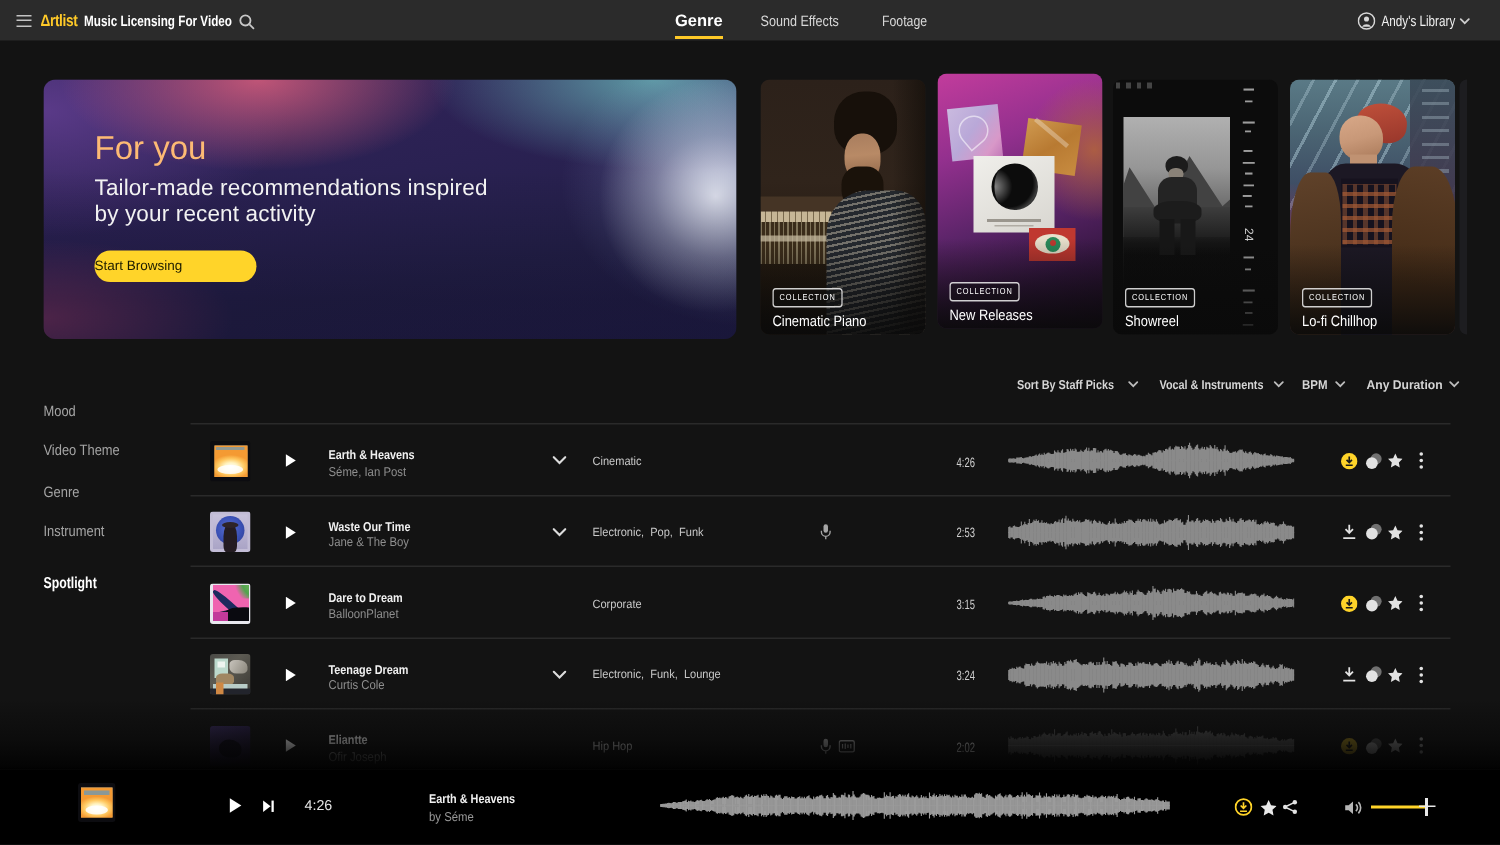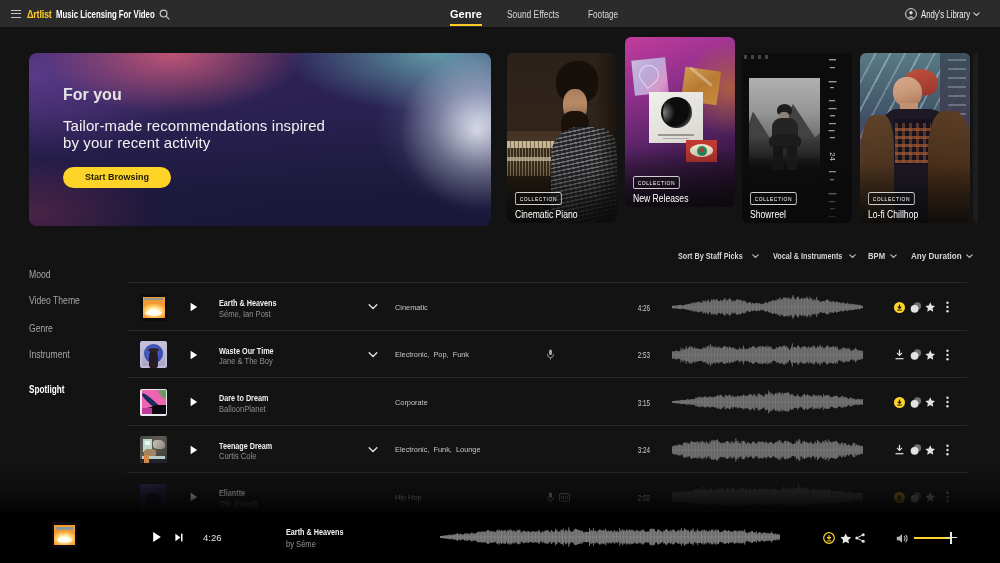--- a/index.html
+++ b/index.html
@@ -41,42 +41,42 @@
 <div style="position:absolute;left:29px;top:53px;width:462px;height:173px;border-radius:8px;overflow:hidden;background:
  radial-gradient(circle at 97% 45%, rgba(240,243,252,.9), rgba(235,240,250,.35) 9%, rgba(230,236,250,0) 17%),
  radial-gradient(ellipse 42% 85% at 102% 40%, rgba(150,170,215,.5), rgba(150,170,215,0) 65%),
  radial-gradient(ellipse 45% 48% at 88% 0%, #5d98a4, rgba(93,152,164,0) 72%),
  radial-gradient(ellipse 42% 52% at 31% 0%, #c05577, rgba(192,85,119,0) 68%),
  radial-gradient(ellipse 38% 42% at 0% 92%, rgba(170,62,105,.5), rgba(170,62,105,0) 72%),
  radial-gradient(ellipse 55% 75% at 0% 12%, #5a3a88, rgba(90,58,136,0) 65%),
  linear-gradient(170deg, #32245a 0%, #2a2152 40%, #232048 70%, #1f1d46 100%)">
 <div style="position:absolute;inset:0;background:linear-gradient(180deg,rgba(0,0,0,0) 35%,rgba(12,8,30,.30) 85%)"></div>
 </div>
-<div style="position:absolute;left:63px;top:86px;font-size:16px;font-weight:bold;color:#e5e5e5">For you</div>
+<div style="position:absolute;left:63px;top:86px;font-size:22px;font-weight:normal;color:#fdba74">For you</div>
 <div style="position:absolute;left:63px;top:117px;font-size:15px;color:#f2f2f2;line-height:17.3px;letter-spacing:.1px">Tailor-made recommendations inspired<br>by your recent activity</div>
-<div style="position:absolute;left:63px;top:166.5px;width:108px;height:21.5px;border-radius:11px;background:#ffd429;text-align:center;line-height:21.5px;font-size:9px;font-weight:bold;color:#1c1c00">Start Browsing</div>
+<div style="position:absolute;left:63px;top:166.5px;width:108px;height:21.5px;border-radius:11px;background:#ffd429;line-height:21.5px;font-size:9px;font-weight:normal;color:#1c1c00">Start Browsing</div>
 
 <div style="position:absolute;left:507px;top:53px;width:110px;height:170px;border-radius:6px;overflow:hidden">
 <div style="position:absolute;inset:0;background:linear-gradient(180deg,#2c211a 0%,#30241b 40%,#221811 75%,#191009 100%)"></div>
  <div style="position:absolute;left:0;top:78px;width:62px;height:10px;background:#453425"></div>
  <div style="position:absolute;left:0;top:88px;width:60px;height:7px;background:repeating-linear-gradient(90deg,#c6b696 0 3px,#7a6a4e 3px 4px)"></div>
  <div style="position:absolute;left:0;top:95px;width:58px;height:28px;background:repeating-linear-gradient(90deg,#7e7258 0 1px,#3a2c1a 1px 3px)"></div>
  <div style="position:absolute;left:0;top:104px;width:58px;height:4px;background:#c4b89e;opacity:.75"></div>
  <div style="position:absolute;left:0;top:123px;width:58px;height:47px;background:linear-gradient(180deg,#241a10,#17100a)"></div>
  <div style="position:absolute;left:49px;top:8px;width:42px;height:42px;background:#17100a;border-radius:48% 44% 40% 42%"></div>
  <div style="position:absolute;left:56px;top:36px;width:24px;height:32px;background:linear-gradient(175deg,#a87d5e 0%,#b88a66 45%,#8a6246 100%);border-radius:46% 46% 42% 46%"></div>
  <div style="position:absolute;left:54px;top:58px;width:28px;height:30px;background:#1a120a;border-radius:40% 40% 48% 48%"></div>
  <div style="position:absolute;left:44px;top:74px;width:66px;height:96px;background:repeating-linear-gradient(168deg,#72706a 0 1.5px,#24282e 1.5px 4px);border-radius:42% 30% 0 0/30% 22% 0 0"></div>
  <div style="position:absolute;left:44px;top:74px;width:66px;height:96px;background:radial-gradient(ellipse 80% 60% at 85% 90%,rgba(10,8,6,.55),rgba(10,8,6,0) 70%)"></div>
  <div style="position:absolute;left:88px;top:0;width:22px;height:170px;background:linear-gradient(90deg,rgba(18,12,8,0),rgba(14,10,6,.6))"></div>
 <div style="position:absolute;left:0;right:0;bottom:0;height:60px;background:linear-gradient(180deg,rgba(10,10,10,0),rgba(10,10,10,.9))"></div>
 <div style="position:absolute;left:8px;top:139px;padding:2.5px 4.5px;border:1px solid rgba(255,255,255,.8);border-radius:2.5px;font-size:5.8px;letter-spacing:0.7px;color:#fff;background:rgba(15,15,15,.4);transform:scaleX(0.85);transform-origin:0 0">COLLECTION</div>
 <div style="position:absolute;left:8px;top:156px;font-size:10px;font-weight:normal;color:#fff;transform:scaleX(0.86);transform-origin:0 0;white-space:nowrap;">Cinematic Piano</div>
 </div>
-<div style="position:absolute;left:624.5px;top:37px;width:110px;height:170px;border-radius:6px;overflow:hidden">
+<div style="position:absolute;left:624.5px;top:49px;width:110px;height:170px;border-radius:6px;overflow:hidden">
 <div style="position:absolute;inset:0;background:radial-gradient(ellipse 60% 40% at 95% 30%,rgba(190,110,50,.75),rgba(190,110,50,0) 70%),linear-gradient(160deg,#c23c9c 0%,#93308e 28%,#5a2468 55%,#341640 78%,#1c0c22 100%)"></div>
  <div style="position:absolute;left:8px;top:22px;width:34px;height:35px;background:linear-gradient(130deg,#cabadf 0%,#b9a8d8 45%,#d898c8 80%,#c278b8 100%);transform:rotate(-6deg)"></div>
  <div style="position:absolute;left:14px;top:28px;width:20px;height:20px;border:1.5px solid rgba(255,255,255,.55);border-radius:50% 50% 50% 0;transform:rotate(-40deg)"></div>
  <div style="position:absolute;left:58px;top:32px;width:36px;height:34px;background:linear-gradient(140deg,#d09a50 0%,#b87a32 50%,#c88c40 100%);transform:rotate(8deg)"></div>
  <div style="position:absolute;left:62px;top:38px;width:28px;height:3px;background:rgba(255,255,255,.3);transform:rotate(40deg)"></div>
  <div style="position:absolute;left:24px;top:55px;width:54px;height:51px;background:linear-gradient(150deg,#f0efeb,#d8d6d0)"></div>
  <div style="position:absolute;left:36px;top:60px;width:31px;height:31px;background:radial-gradient(circle at 38% 42%,#0c0c0c 60%,#3a3a3a 72%,#101010 85%);border-radius:50%"></div>
  <div style="position:absolute;left:38px;top:63px;width:12px;height:25px;background:radial-gradient(ellipse at 0% 50%,rgba(255,255,255,.5),rgba(255,255,255,0) 70%);border-radius:50%"></div>
  <div style="position:absolute;left:33px;top:97px;width:36px;height:1.5px;background:#9a968e"></div>
  <div style="position:absolute;left:38px;top:100.5px;width:26px;height:1px;background:#b0aca4"></div>

